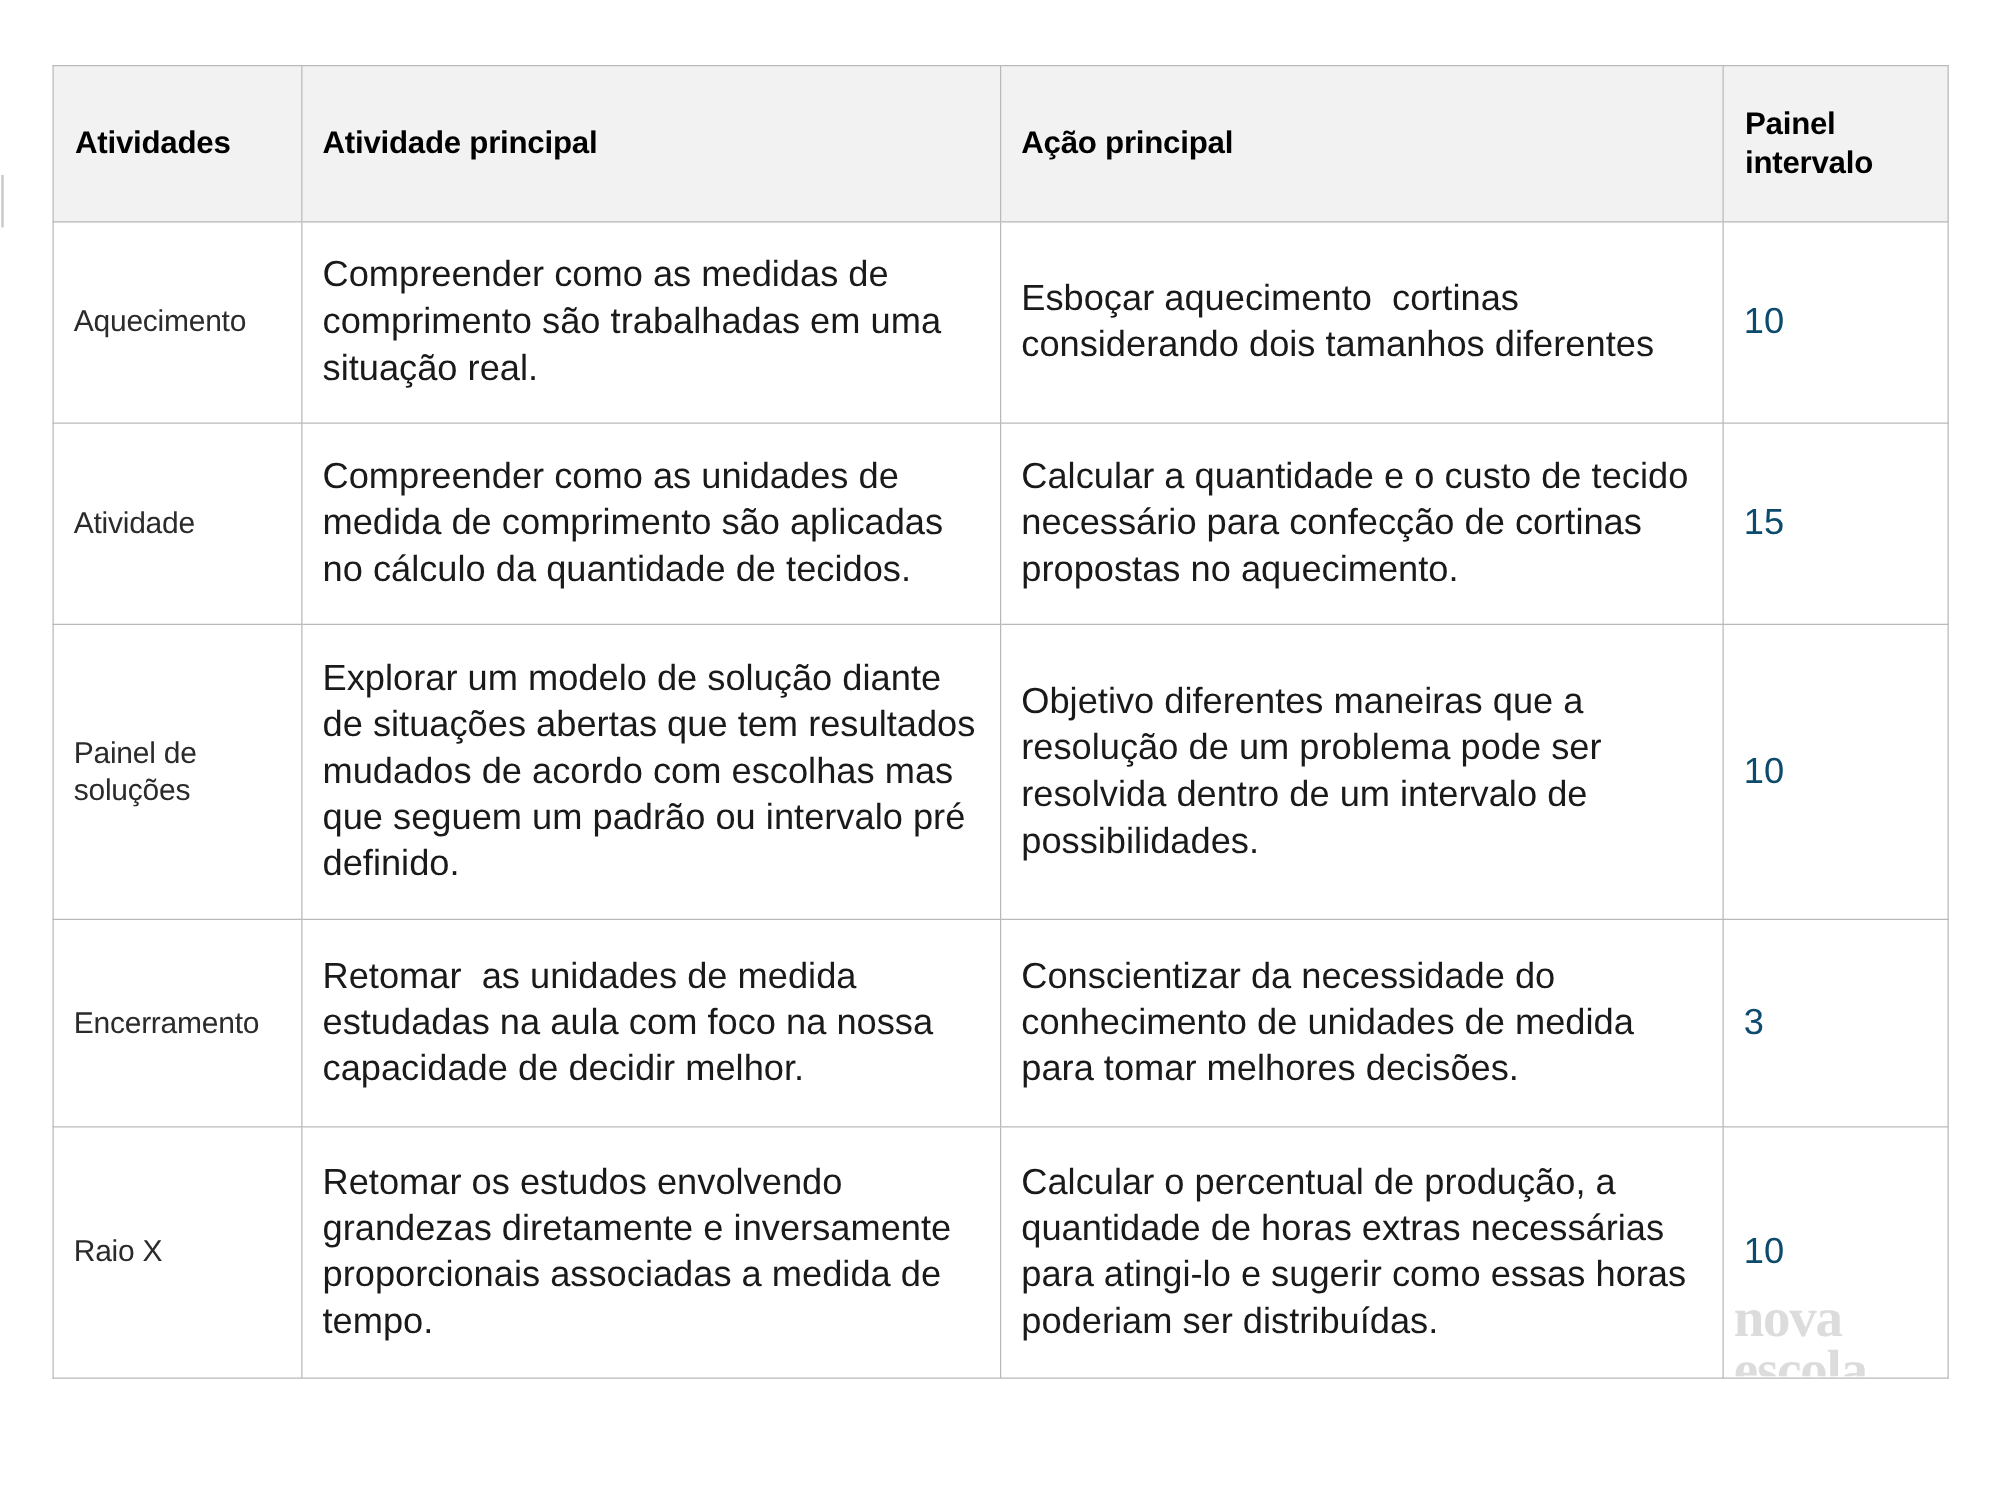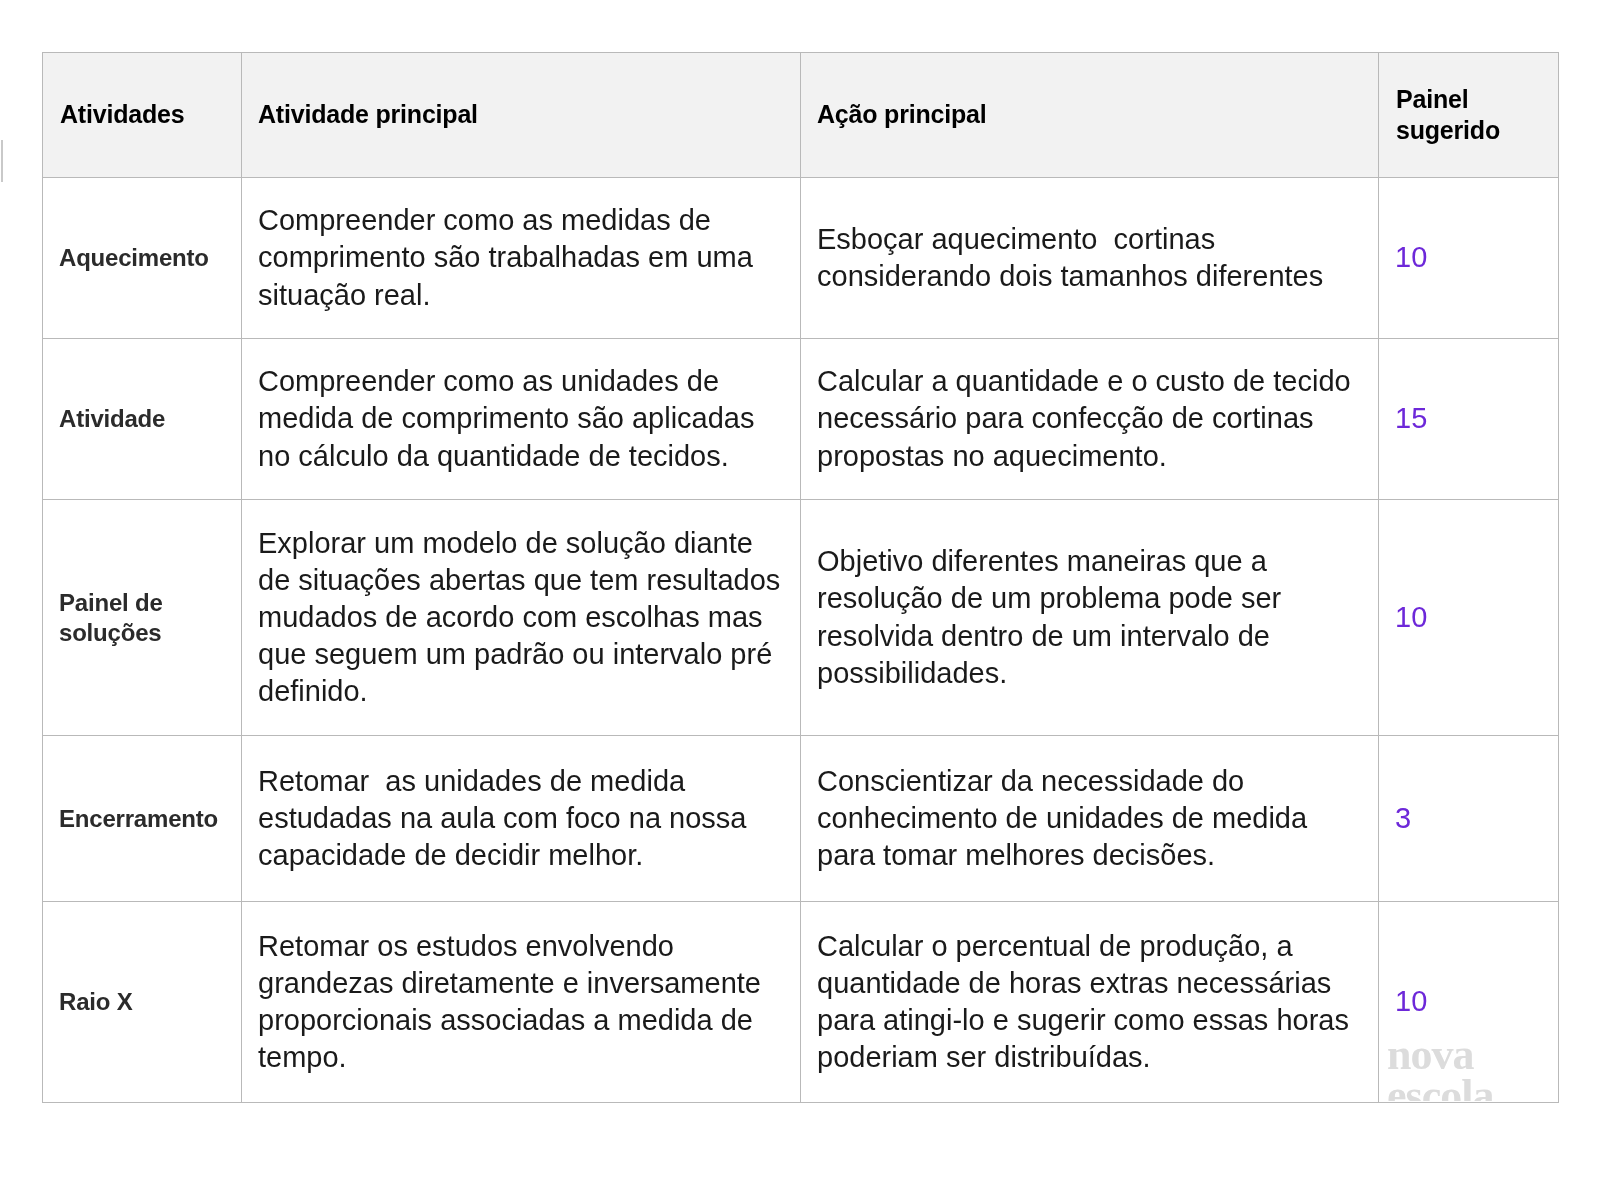--- a/index.html
+++ b/index.html
@@ -76,33 +76,32 @@
     white-space: pre-wrap;
   }
 
   td.cell-atividade {
     font-size: 24px;
     line-height: 1.25;
     letter-spacing: -0.2px;
     color: #2b2b2b;
     padding-left: 17px;
     padding-right: 8px;
-    font-weight: bold;
   }
 
   td.cell-objetivo,
   td.cell-acao {
     padding-left: 17px;
     padding-right: 14px;
   }
 
   td.cell-tempo {
     font-size: 29px;
     padding-left: 17px;
-    color: #6d28d9;
+    color: #0c4a6e;
   }
 
   
   tr.row-h-160 td { height: 140px; }
   tr.row-h-235 td { height: 215px; }
   tr.row-h-165 td { height: 145px; }
   tr.row-h-200 td { height: 180px; }
 
   
   #watermark {
@@ -136,21 +135,21 @@
       <col class="c-atividade">
       <col class="c-objetivo">
       <col class="c-acao">
       <col class="c-tempo">
     </colgroup>
     <thead>
       <tr>
         <th class="th-atividades">Atividades</th>
         <th>Atividade principal</th>
         <th>Ação principal</th>
-        <th class="th-tempo"><span>Painel</span><br><span>sugerido</span></th>
+        <th class="th-tempo"><span>Painel</span><br><span>intervalo</span></th>
       </tr>
     </thead>
     <tbody>
       <tr class="row-h-160">
         <td class="cell-atividade">Aquecimento</td>
         <td class="cell-objetivo">Compreender como as medidas de comprimento são trabalhadas em uma situação real.</td>
         <td class="cell-acao">Esboçar aquecimento  cortinas considerando dois tamanhos diferentes</td>
         <td class="cell-tempo">10</td>
       </tr>
       <tr class="row-h-160">

